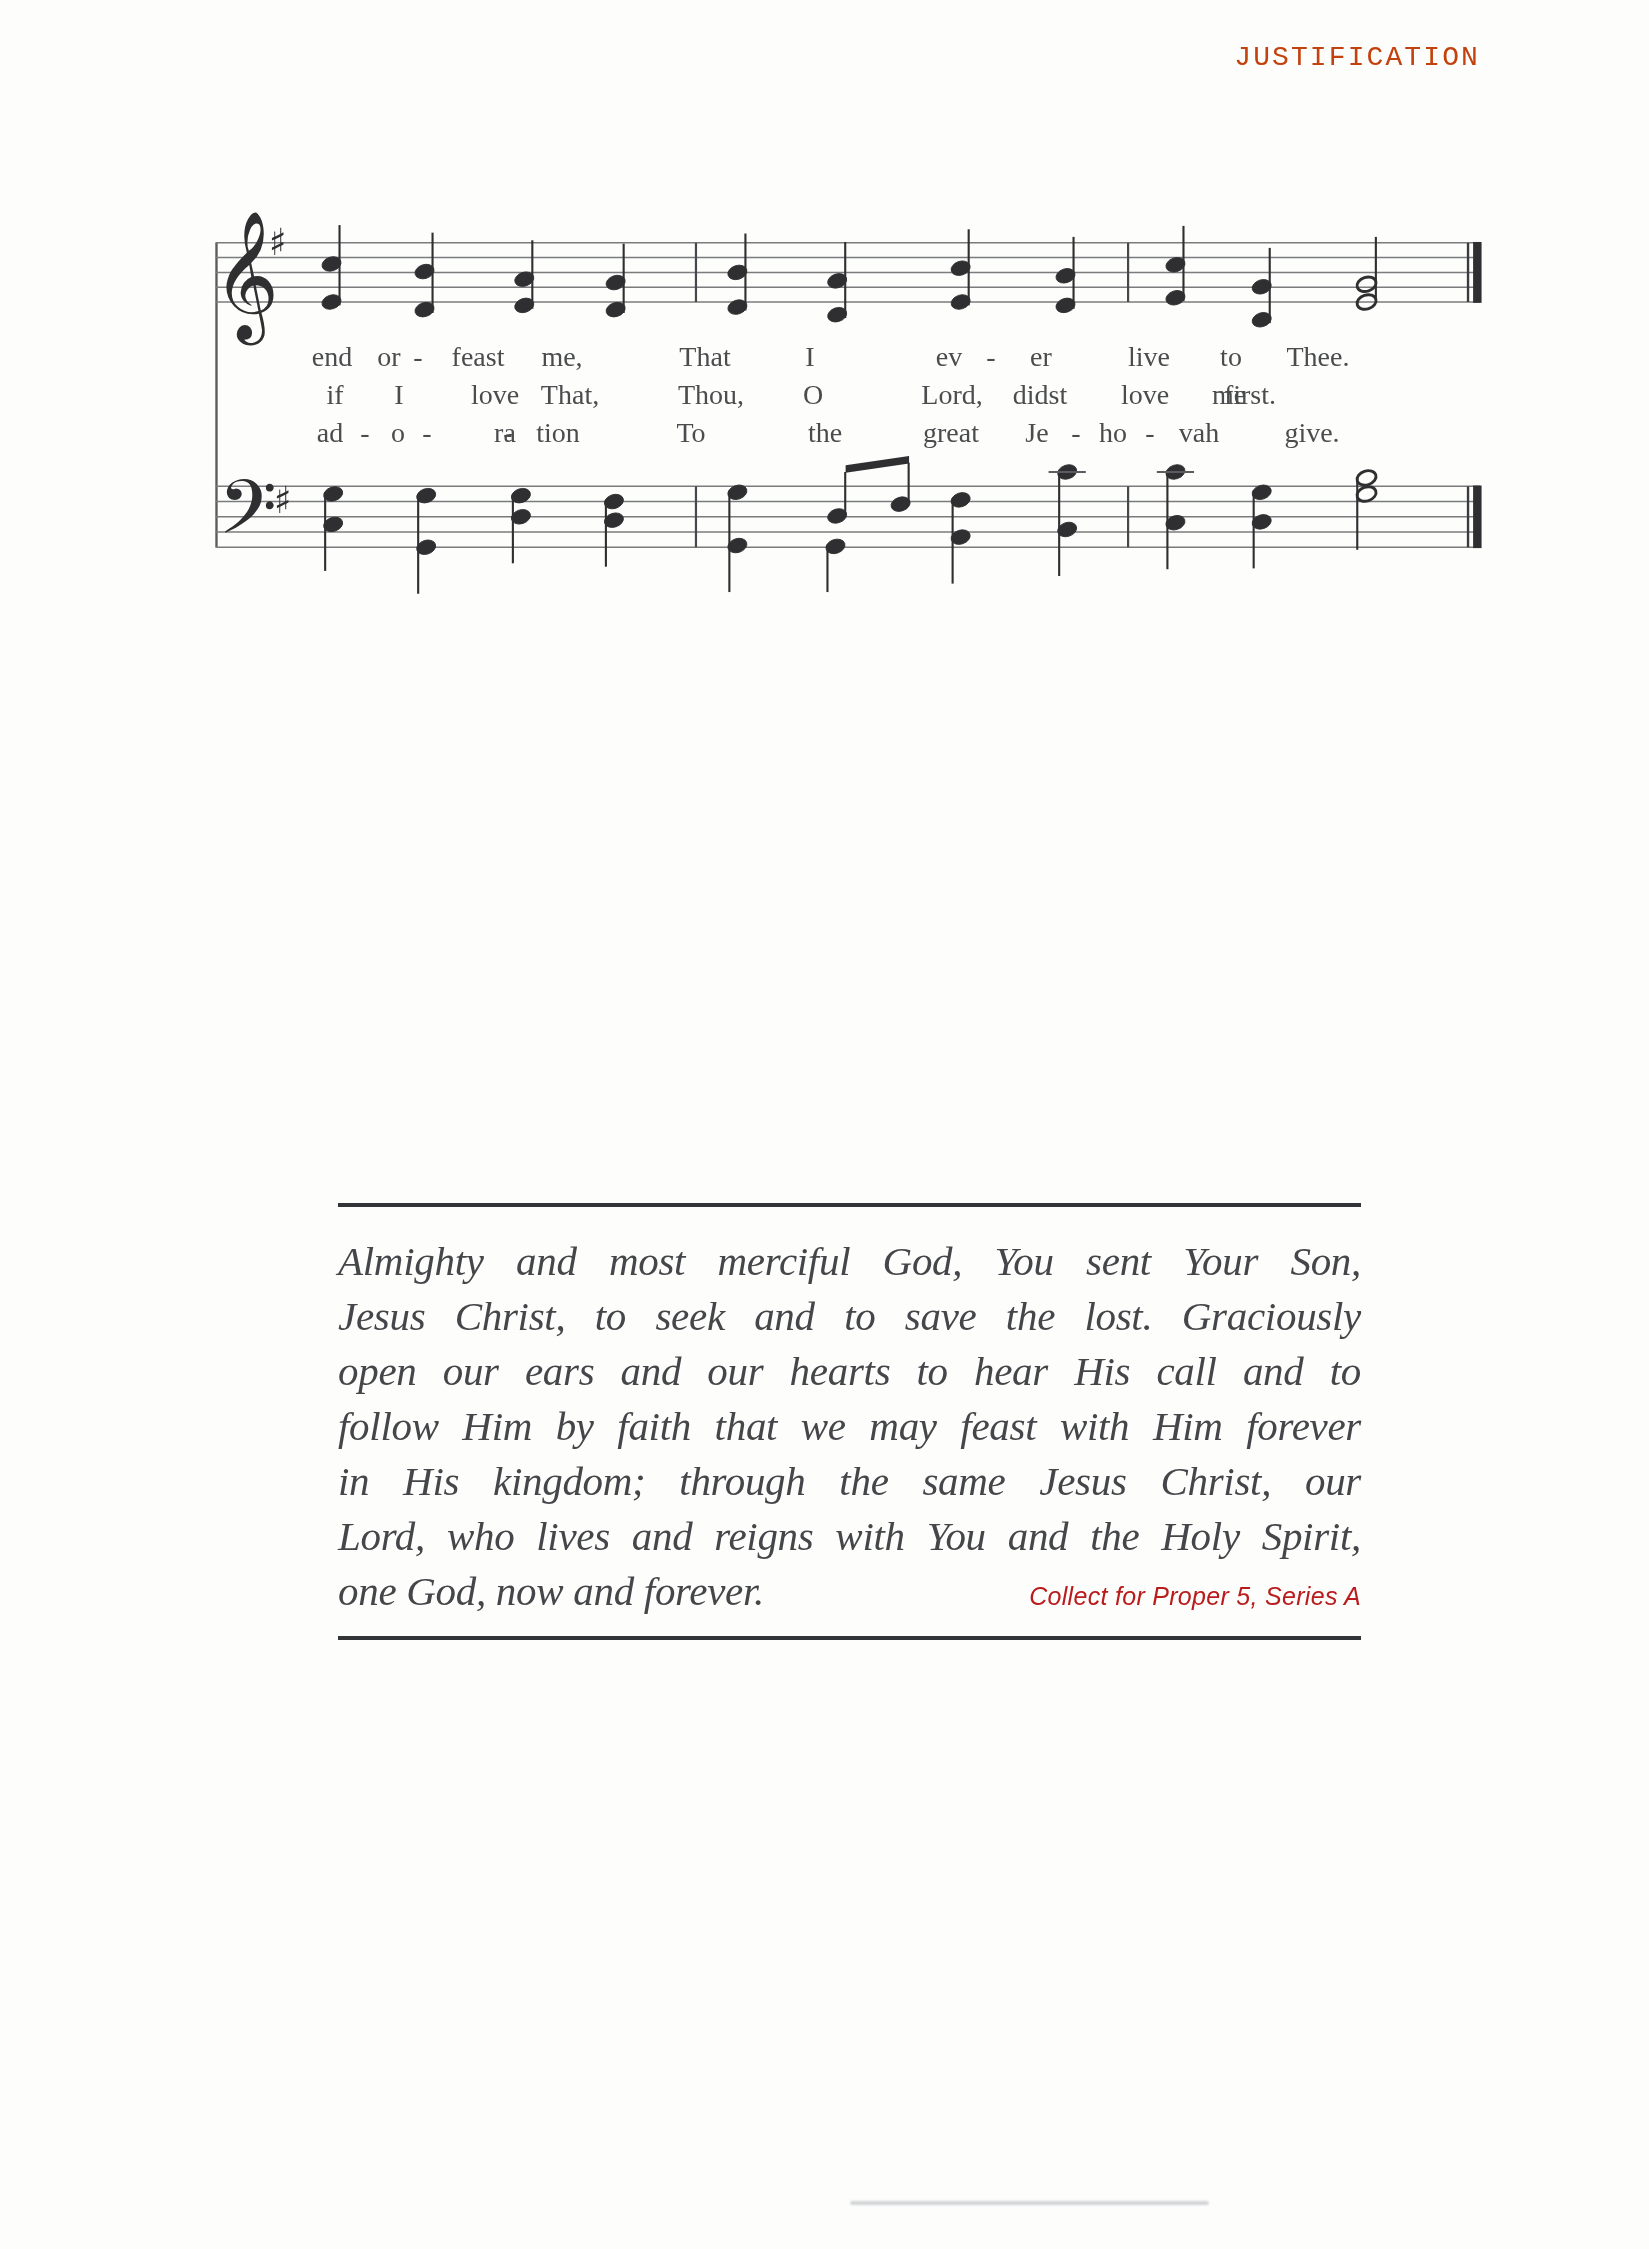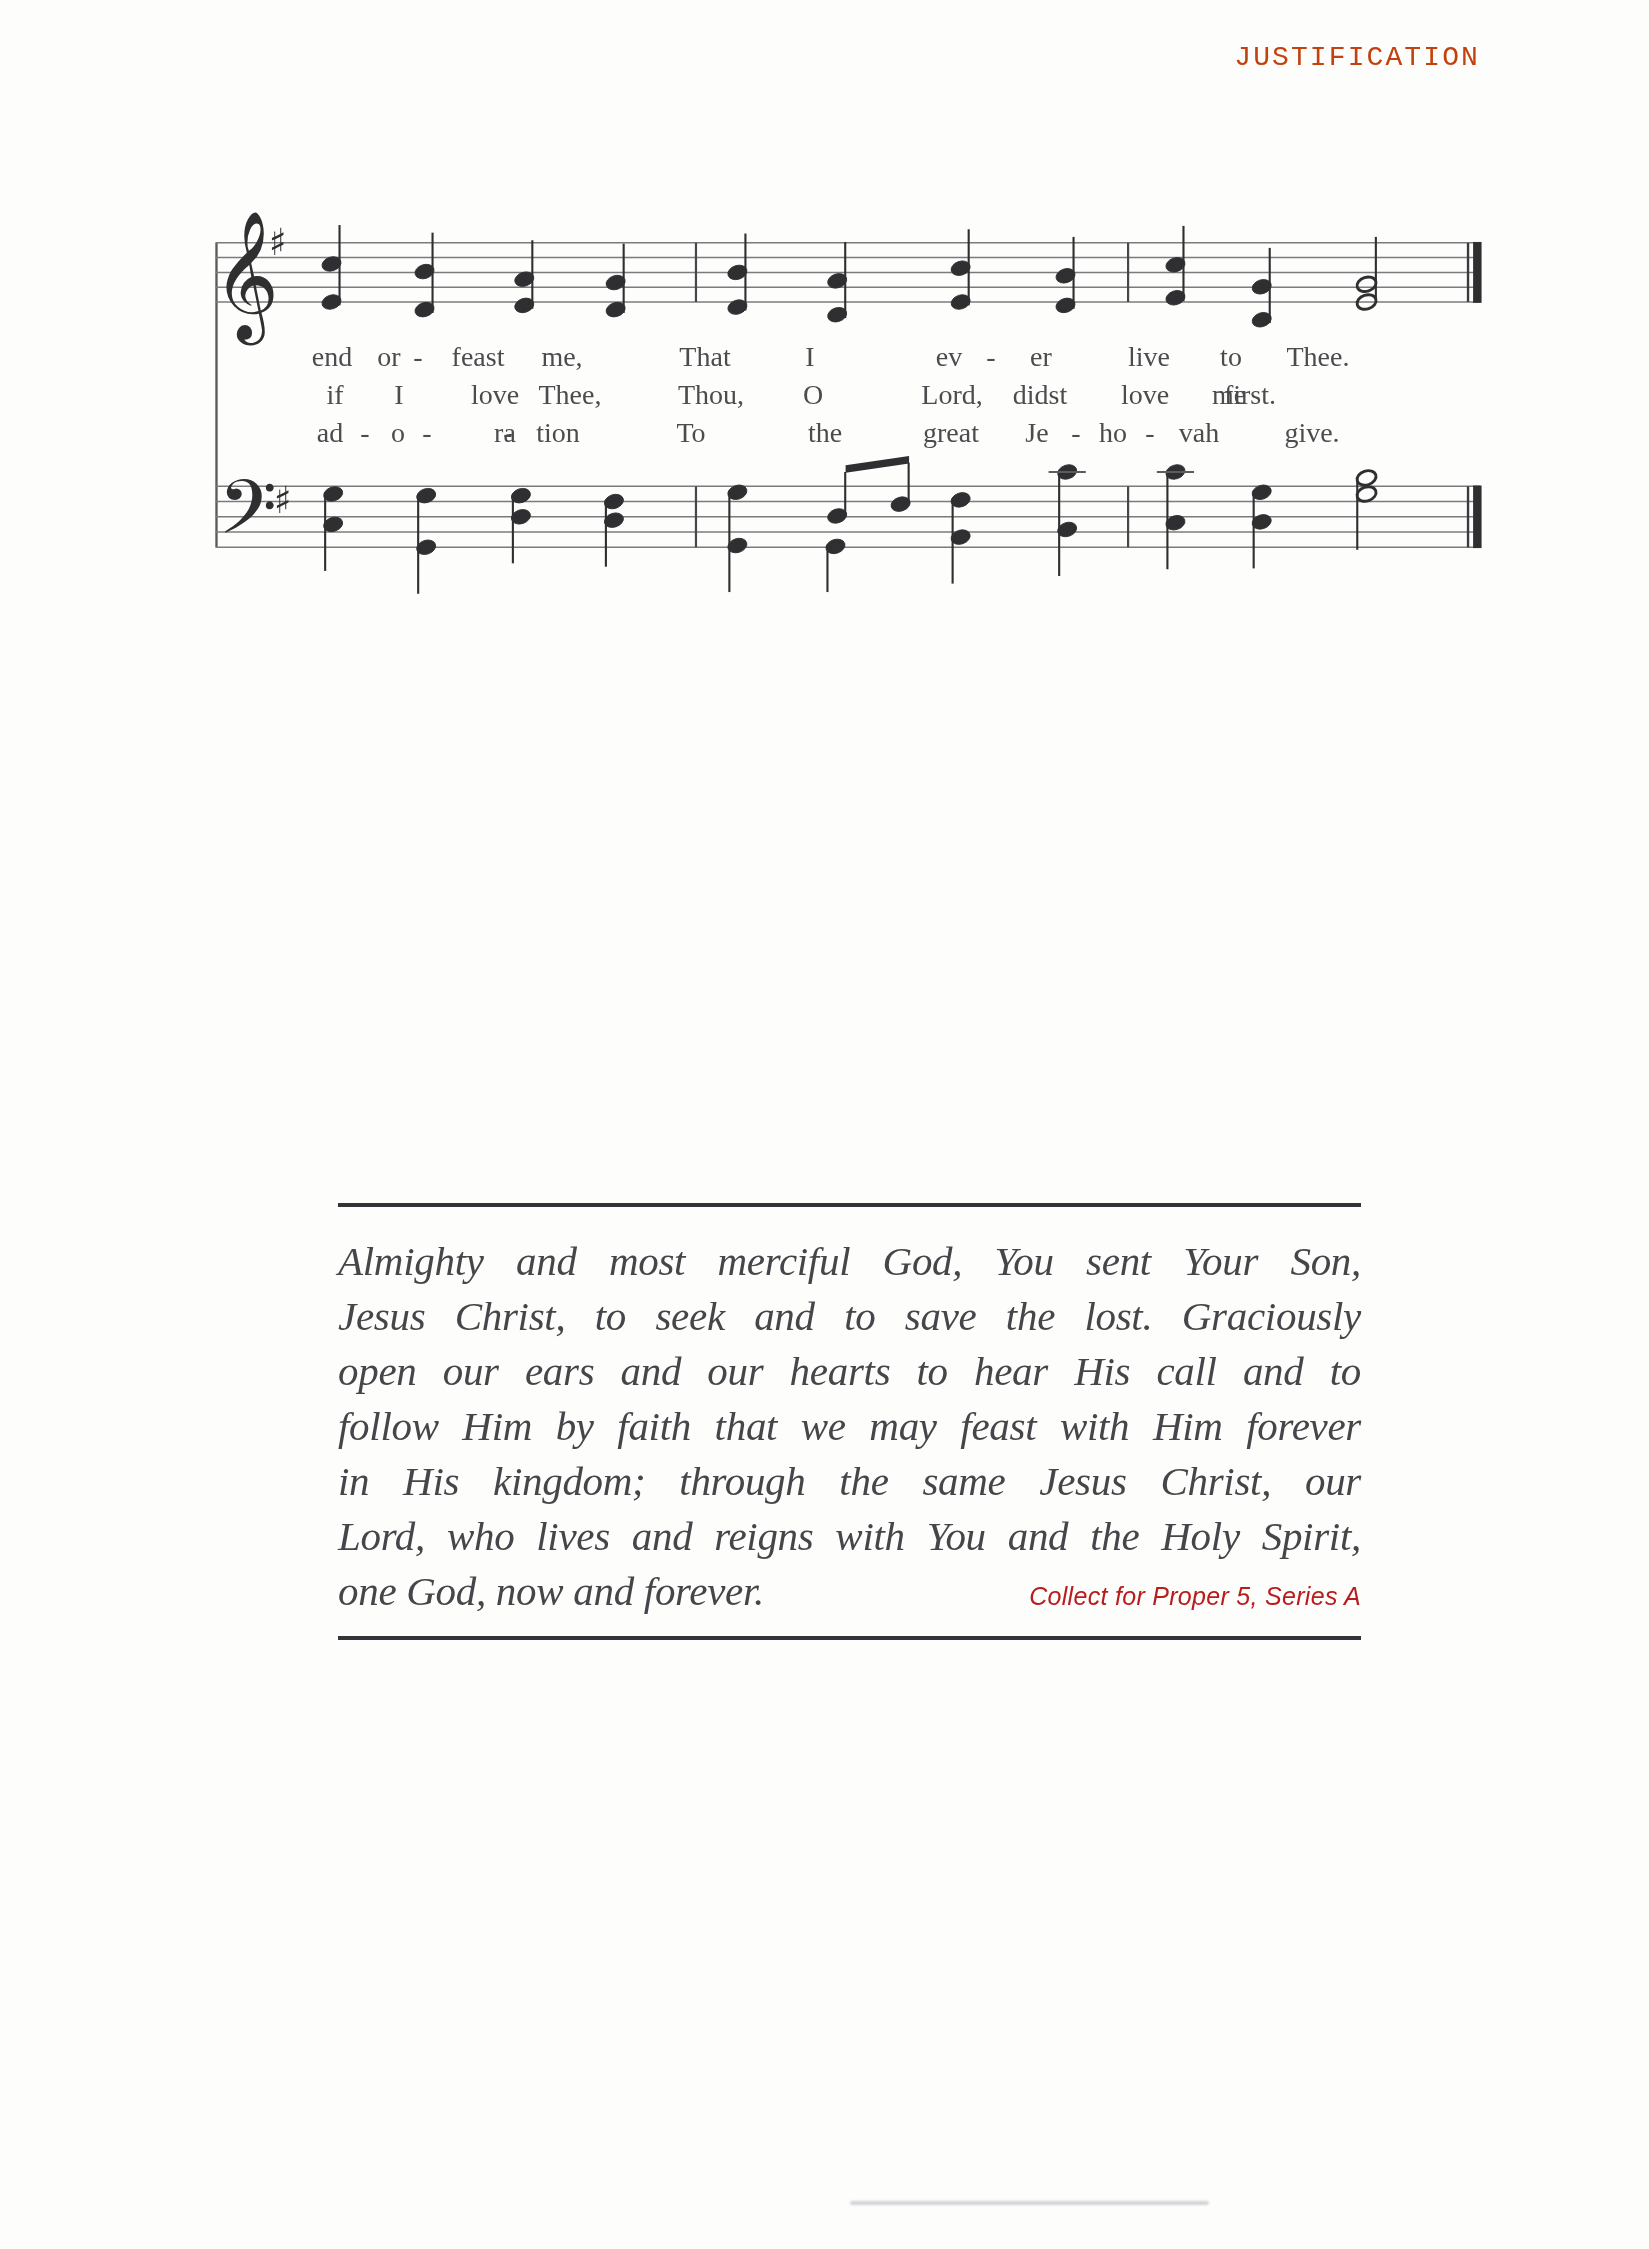--- a/index.html
+++ b/index.html
@@ -144,21 +144,21 @@
         <span class="syl" style="left: 991px;">-</span>
         <span class="syl" style="left: 1041px;">er</span>
         <span class="syl" style="left: 1149px;">live</span>
         <span class="syl" style="left: 1231px;">to</span>
         <span class="syl" style="left: 1318px;">Thee.</span>
       </div>
     <div class="lyrics-row" style="top: 377px;">
         <span class="syl" style="left: 335px;">if</span>
         <span class="syl" style="left: 399px;">I</span>
         <span class="syl" style="left: 495px;">love</span>
-        <span class="syl" style="left: 570px;">Thee,</span>
+        <span class="syl" style="left: 570px;">That,</span>
         <span class="syl" style="left: 711px;">Thou,</span>
         <span class="syl" style="left: 813px;">O</span>
         <span class="syl" style="left: 952px;">Lord,</span>
         <span class="syl" style="left: 1040px;">didst</span>
         <span class="syl" style="left: 1145px;">love</span>
         <span class="syl" style="left: 1229px;">me</span>
         <span class="syl" style="left: 1250px;">first.</span>
       </div>
     <div class="lyrics-row" style="top: 415px;">
         <span class="syl" style="left: 330px;">ad</span>

